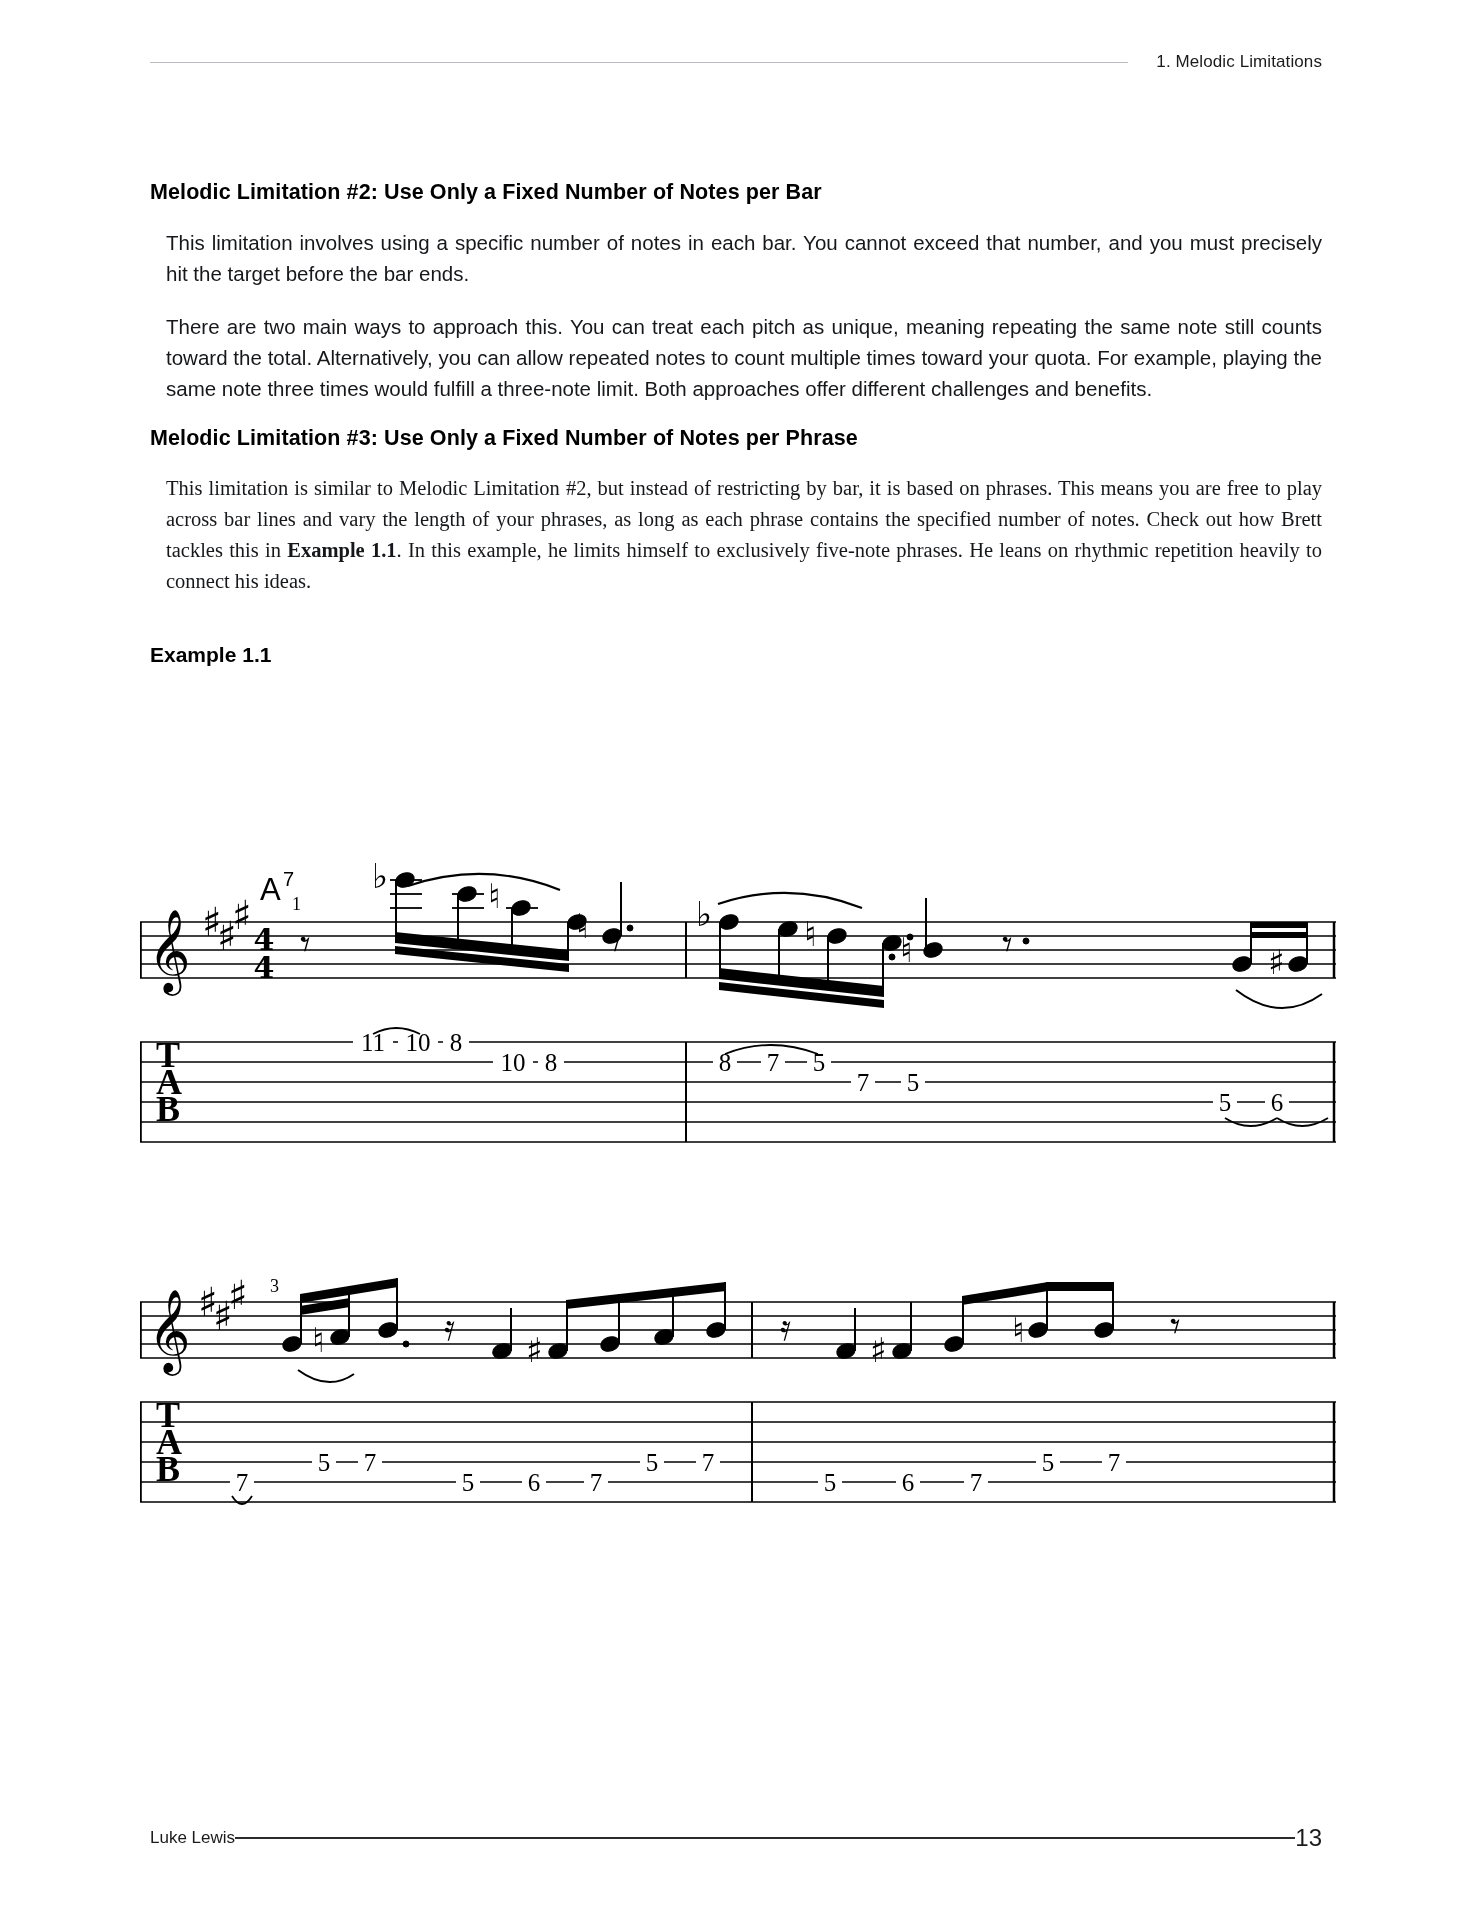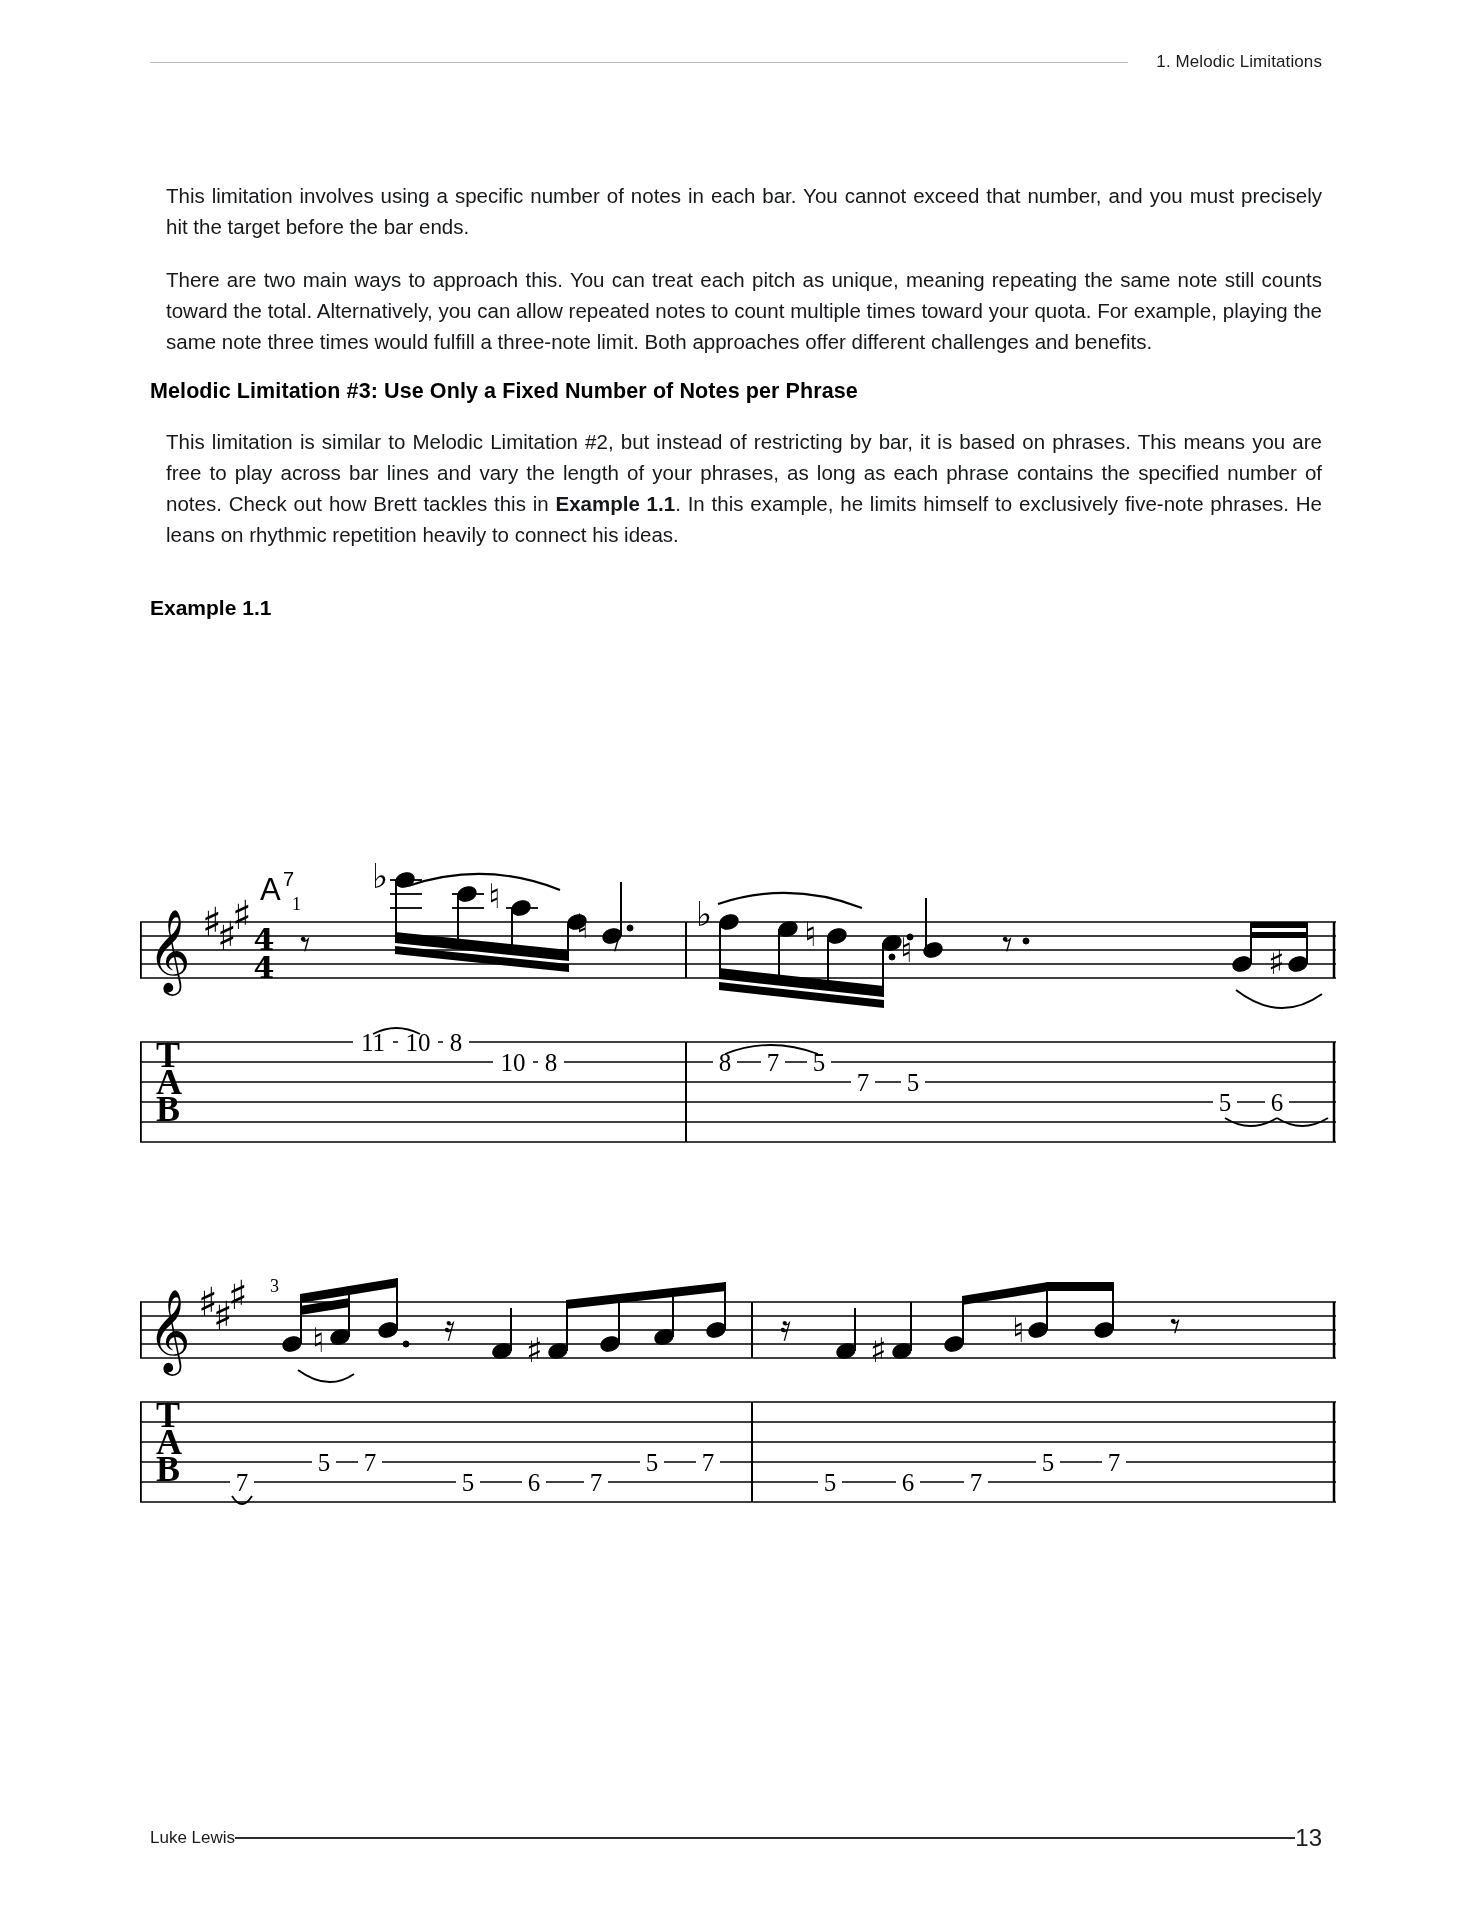--- a/index.html
+++ b/index.html
@@ -61,21 +61,21 @@
   h2.section-heading.second {
   }
   p.para {
     font-size: 20.5px;
     line-height: 31px;
     margin: 0 0 22px 16px;
     text-align: justify;
     text-justify: inter-word;
     color: #15171a;
   }
-  p.para:last-of-type { margin-bottom: 0; }
+  p.para:last-of-type { margin-bottom: 0; font-family: Liberation Serif, serif; }
   .b { font-weight: bold; }
 
   h3.example-label {
     font-size: 21px;
     font-weight: bold;
     margin: 46px 0 0 0;
     color: #000;
   }
 
   
@@ -121,20 +121,21 @@
 
 <div class="page">
 
   <div class="header">
     <div class="header-rule"></div>
     <div class="header-title">1. Melodic Limitations</div>
   </div>
 
   <div class="content">
 
+    <h2 class="section-heading">Melodic Limitation #2: Use Only a Fixed Number of Notes per Bar</h2>
     <p class="para">This limitation involves using a specific number of notes in each bar. You cannot exceed that number, and you must precisely hit the target before the bar ends.</p>
     <p class="para">There are two main ways to approach this. You can treat each pitch as unique, meaning repeating the same note still counts toward the total. Alternatively, you can allow repeated notes to count multiple times toward your quota. For example, playing the same note three times would fulfill a three-note limit. Both approaches offer different challenges and benefits.</p>
 
     <h2 class="section-heading second">Melodic Limitation #3: Use Only a Fixed Number of Notes per Phrase</h2>
     <p class="para"><span>This limitation is similar to Melodic Limitation #2, but instead of restricting by bar, it is based on phrases. This means you are free to play across bar lines and vary the length of your phrases, as long as each phrase contains the specified number of notes. Check out how Brett tackles this in </span><span class="b">Example 1.1</span><span>. In this example, he limits himself to exclusively five-note phrases. He leans on rhythmic repetition heavily to connect his ideas.</span></p>
 
     <h3 class="example-label">Example 1.1</h3>
   </div>
 
   <div class="system" id="system-1">

